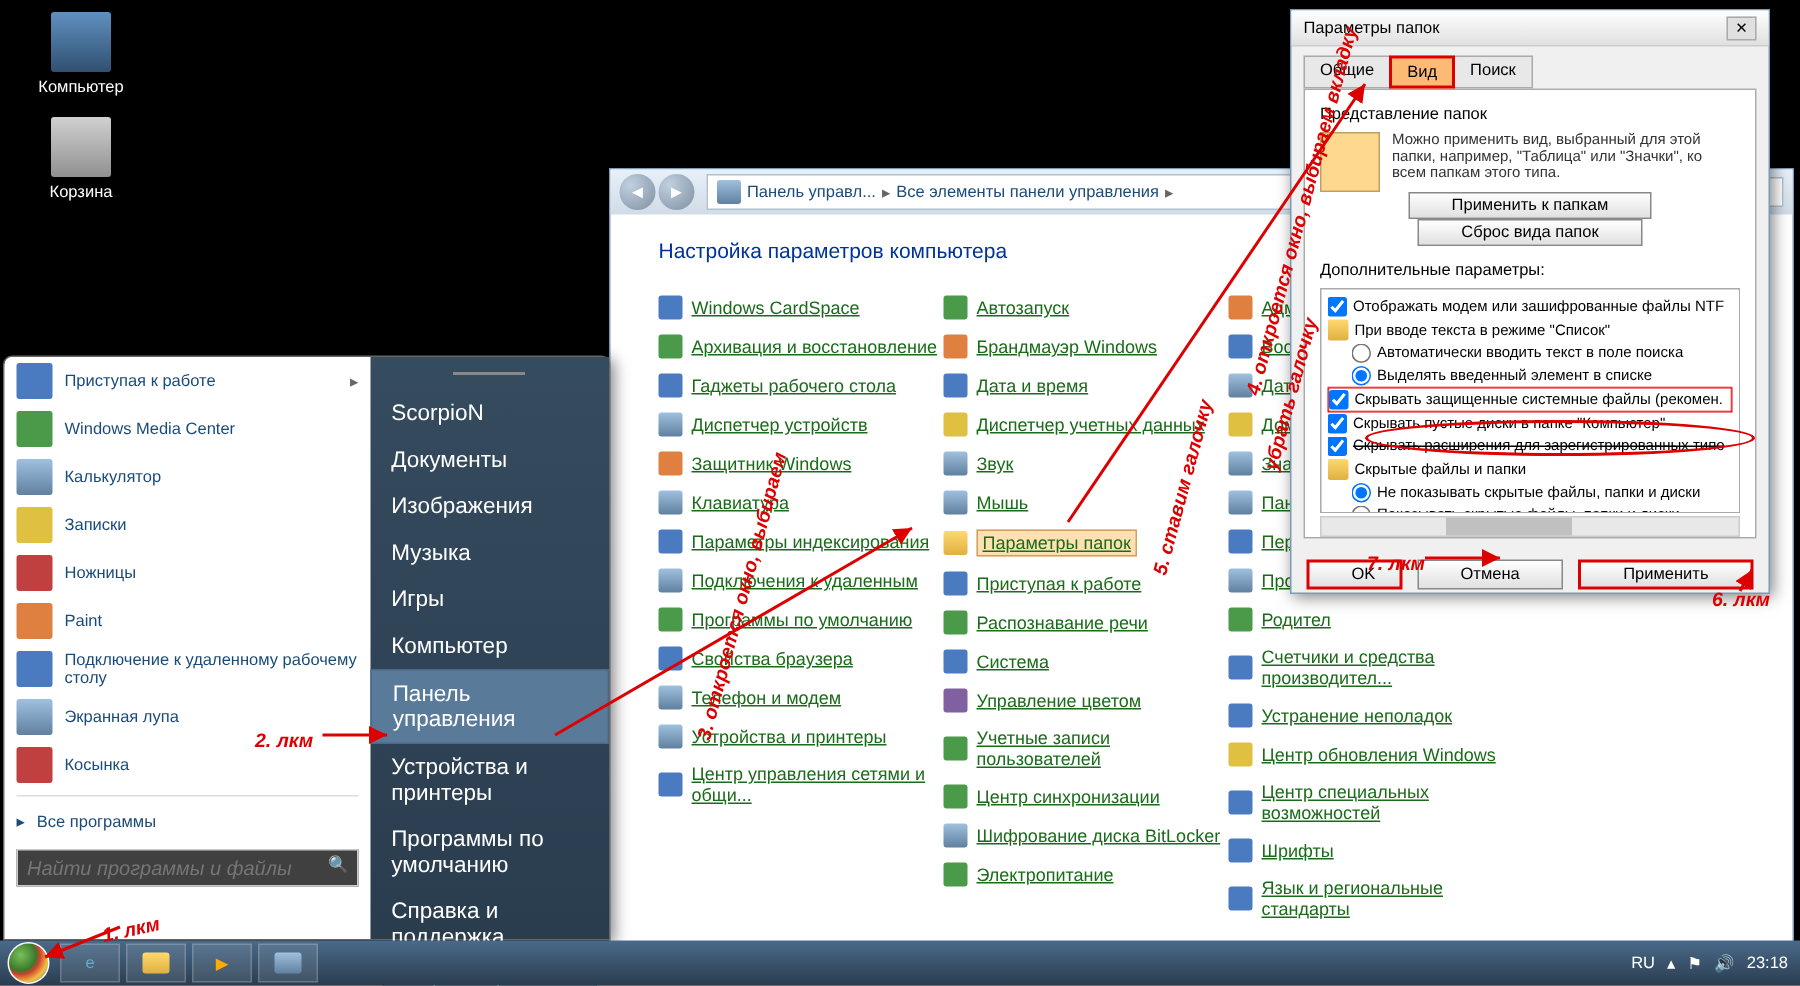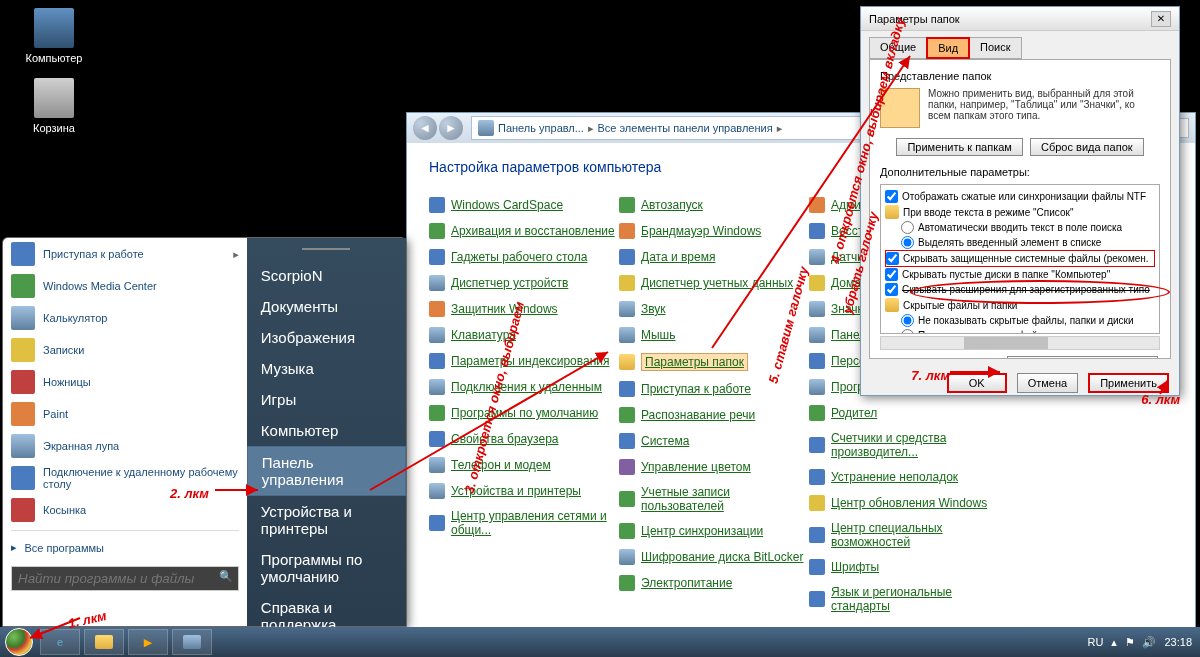--- a/index.html
+++ b/index.html
@@ -29,45 +29,45 @@
 .all-programs .ap-arrow { margin-right: 8px; }
 
 
 .cp-window { position: absolute; left: 406px; top: 112px; width: 790px; height: 525px; background: #fff; border: 1px solid #7a9ab8; box-shadow: 2px 2px 10px rgba(0,0,0,0.5); }
 .cp-titlebar { height: 30px; background: linear-gradient(to bottom, #e8f0f8, #d0dce8); display: flex; align-items: center; padding: 0 6px; }
 .cp-navbtn { width: 24px; height: 24px; border-radius: 50%; background: radial-gradient(circle at 30% 30%, #c0d0e0, #8090a0); margin-right: 2px; cursor: pointer; display: flex; align-items: center; justify-content: center; color: #fff; font-size: 12px; }
 .cp-address { flex: 1; margin: 0 6px; padding: 3px 6px; background: #fff; border: 1px solid #b0c0d0; display: flex; align-items: center; }
 .cp-crumb { color: #1a4b7a; margin-right: 4px; }
 .cp-sep { color: #666; margin-right: 4px; }
 .cp-refresh { width: 24px; height: 22px; border: 1px solid #b0c0d0; background: #e8f0f8; cursor: pointer; display: flex; align-items: center; justify-content: center; }
-.cp-body { padding: 16px 22px; }
+.cp-body { padding: 16px 32px; }
 .cp-heading { color: #003399; font-size: 14px; margin-bottom: 20px; }
 .cp-grid { display: flex; flex-wrap: wrap; }
 .cp-col { width: 190px; }
 .cp-link { display: flex; align-items: center; padding: 2px 0; margin-bottom: 6px; cursor: pointer; }
 .cp-link .cp-icon { width: 16px; height: 16px; margin-right: 6px; flex-shrink: 0; }
 .cp-link .cp-text { color: #1a6b1a; font-size: 12px; text-decoration: underline; }
 .cp-link.highlighted .cp-text { background: #ffe0b0; border: 1px solid #d0a060; padding: 1px 3px; }
 
 
 .fo-dialog { position: absolute; right: 20px; top: 6px; width: 320px; height: 390px; background: #f0f0f0; border: 1px solid #7a9ab8; box-shadow: 2px 2px 10px rgba(0,0,0,0.5); }
 .fo-title { height: 24px; background: linear-gradient(to bottom, #fff, #e0e0e0); display: flex; align-items: center; padding: 0 8px; border-bottom: 1px solid #ccc; }
 .fo-title-text { flex: 1; font-size: 11px; }
 .fo-close { width: 20px; height: 16px; border: 1px solid #aaa; background: #e0e0e0; display: flex; align-items: center; justify-content: center; cursor: pointer; font-size: 10px; }
 .fo-tabs { display: flex; padding: 6px 8px 0; }
 .fo-tab { padding: 3px 10px; border: 1px solid #aaa; background: #e8e8e8; cursor: pointer; margin-right: -1px; font-size: 11px; }
 .fo-tab.active { background: #fdba74; border-bottom-color: #fff; position: relative; z-index: 1; }
 .fo-tab.highlighted { border: 2px solid #d00; }
 .fo-content { margin: 0 8px 8px; padding: 10px; background: #fff; border: 1px solid #aaa; height: 300px; overflow: hidden; }
 .fo-section-title { font-size: 11px; margin-bottom: 6px; }
-.fo-desc { display: flex; margin-bottom: 10px; }
+.fo-desc { display: flex; }
 .fo-desc-icon { width: 40px; height: 40px; background: #ffd890; border: 1px solid #c0a060; margin-right: 8px; flex-shrink: 0; }
 .fo-desc-text { font-size: 10px; color: #333; }
 .fo-btns { text-align: center; margin-bottom: 10px; }
-.fo-btn { padding: 2px 10px; border: 1px solid #888; background: linear-gradient(to bottom, #fff, #e0e0e0); cursor: pointer; font-size: 11px; margin: 0 2px; }
+.fo-btn { padding: 2px 28px; border: 1px solid #888; background: linear-gradient(to bottom, #fff, #e0e0e0); cursor: pointer; font-size: 11px; margin: 0 2px; }
 .fo-tree { border: 1px solid #aaa; height: 150px; overflow: auto; padding: 4px; background: #fff; }
 .fo-tree-item { display: flex; align-items: center; padding: 1px 0; font-size: 10px; }
 .fo-tree-item.indent1 { padding-left: 16px; }
 .fo-tree-item input[type=checkbox], .fo-tree-item input[type=radio] { margin-right: 4px; }
 .fo-tree-item .fti-icon { width: 14px; height: 14px; margin-right: 4px; }
 .fo-tree-item.highlighted { border: 1px solid #d00; }
 .fo-tree-item.circled { position: relative; }
 .fo-bottom-btn { text-align: right; margin-top: 6px; }
 .fo-dialog-buttons { display: flex; justify-content: flex-end; padding: 6px 8px; gap: 6px; }
 .fo-dialog-buttons .fo-btn.highlighted { border: 2px solid #d00; }
@@ -333,26 +333,26 @@
       </div>
     <div class="start-item">
         <div class="si-icon ic-red"></div>
         <span class="si-label">Ножницы</span>
       </div>
     <div class="start-item">
         <div class="si-icon ic-orange"></div>
         <span class="si-label">Paint</span>
       </div>
     <div class="start-item">
+        <div class="si-icon ic-blue"></div>
+        <span class="si-label">Подключение к удаленному рабочему столу</span>
+      </div>
+    <div class="start-item">
         <div class="si-icon ic-generic"></div>
         <span class="si-label">Экранная лупа</span>
-      </div>
-    <div class="start-item">
-        <div class="si-icon ic-blue"></div>
-        <span class="si-label">Подключение к удаленному рабочему столу</span>
       </div>
     <div class="start-item">
         <div class="si-icon ic-red"></div>
         <span class="si-label">Косынка</span>
       </div>
     <div class="start-divider"></div>
     <div class="all-programs">
         <span class="ap-arrow">▸</span>
         <span>Все программы</span>
       </div>
@@ -397,21 +397,21 @@
       <div class="fo-desc-text">Можно применить вид, выбранный для этой папки, например, "Таблица" или "Значки", ко всем папкам этого типа.</div>
     </div>
     <div class="fo-btns">
       <button class="fo-btn">Применить к папкам</button>
       <button class="fo-btn">Сброс вида папок</button>
     </div>
     <div class="fo-section-title">Дополнительные параметры:</div>
     <div class="fo-tree">
       <div class="fo-tree-item">
           <input type="checkbox" checked="" style="">
-          <span>Отображать сжатые или синхронизации файлы NTF</span>
+          <span>Отображать модем или зашифрованные файлы NTF</span>
         </div>
       <div class="fo-tree-item">
           <span class="fti-icon ic-folder"></span>
           <span>При вводе текста в режиме "Список"</span>
         </div>
       <div class="fo-tree-item indent1">
           <input type="radio" style="">
           <span>Автоматически вводить текст в поле поиска</span>
         </div>
       <div class="fo-tree-item indent1">

